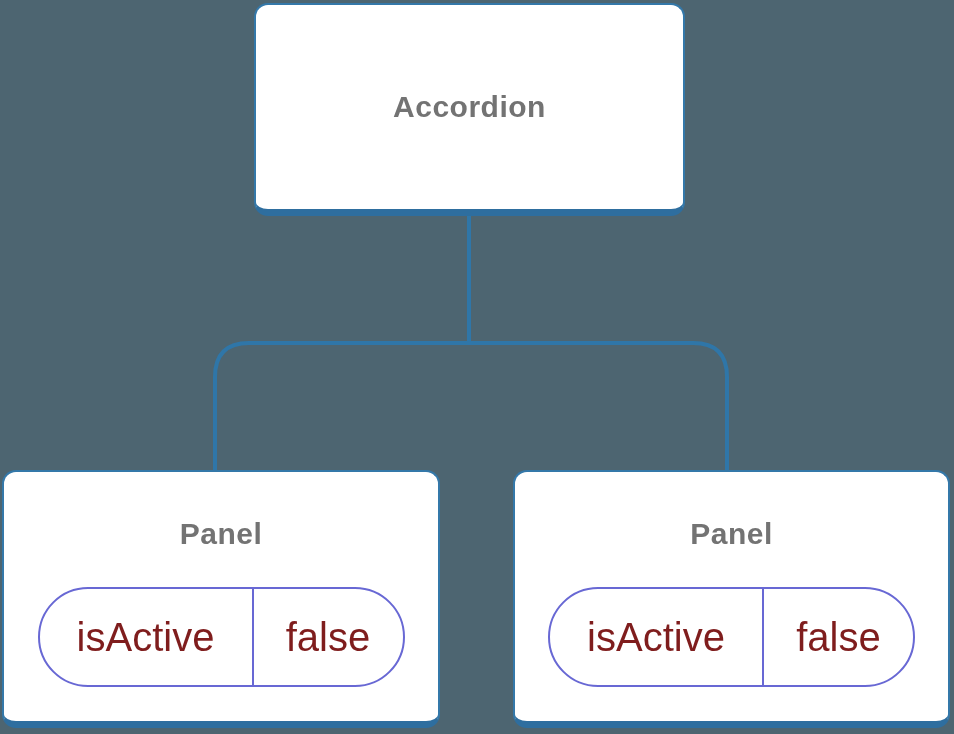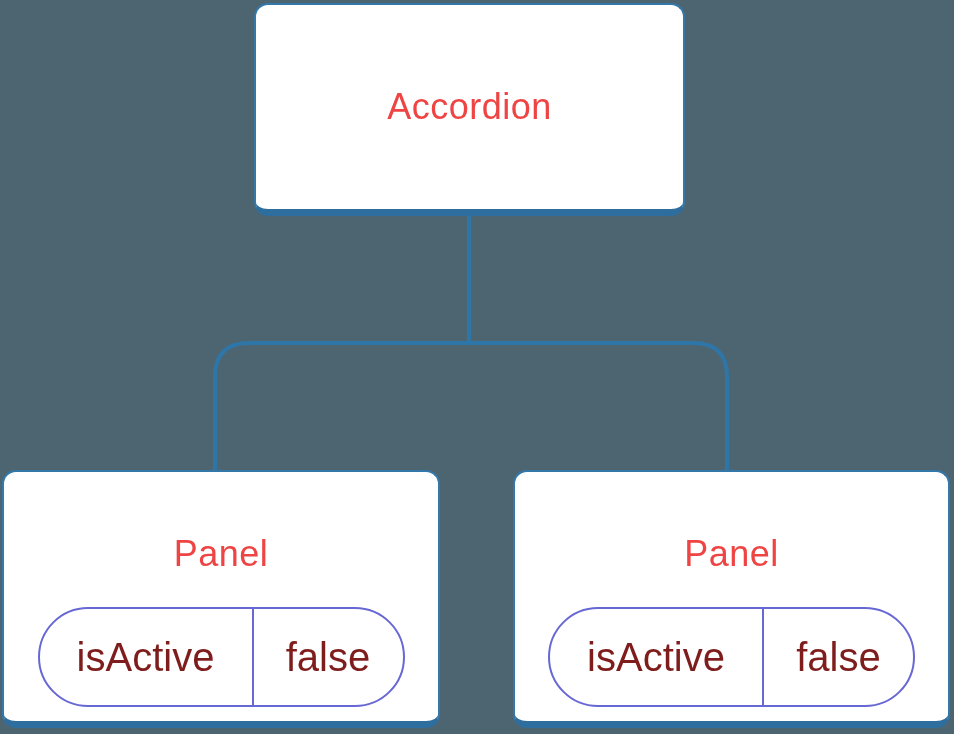--- a/index.html
+++ b/index.html
@@ -30,30 +30,30 @@
     align-items: center;
   }
   .node-root {
     left: 254px; top: 3px;
     width: 431px; height: 213px;
     justify-content: center;
   }
   .node-child {
     top: 470px;
     width: 438px; height: 258px;
-    padding-top: 56px;
+    padding-top: 36px;
   }
   .node-child-1 { left: 2px; }
   .node-child-2 { left: 513px; width: 437px; }
 
   .node-label {
-    font-size: 36px;
+    font-size: 30px;
     line-height: 52px;
-    font-weight: 400;
-    color: #ef4444;
+    font-weight: 700;
+    color: #737373;
     letter-spacing: 0.5px;
   }
 
   .state-pill {
     margin-top: 27px;
     width: 367px; height: 100px;
     border: 2px solid #6868D4;
     border-radius: 50px;
     display: flex;
     align-items: stretch;

